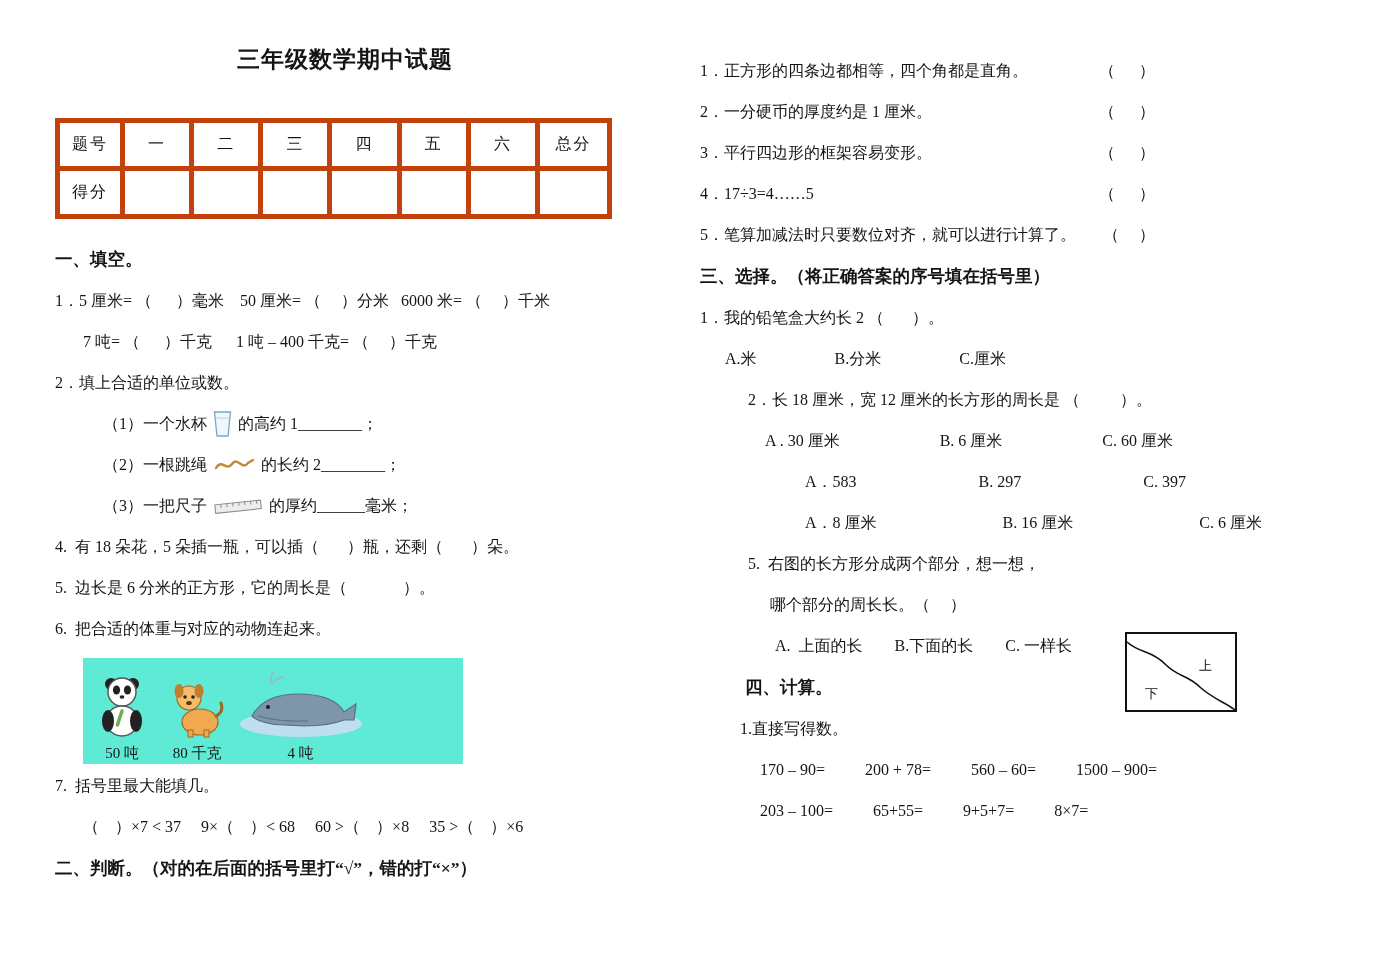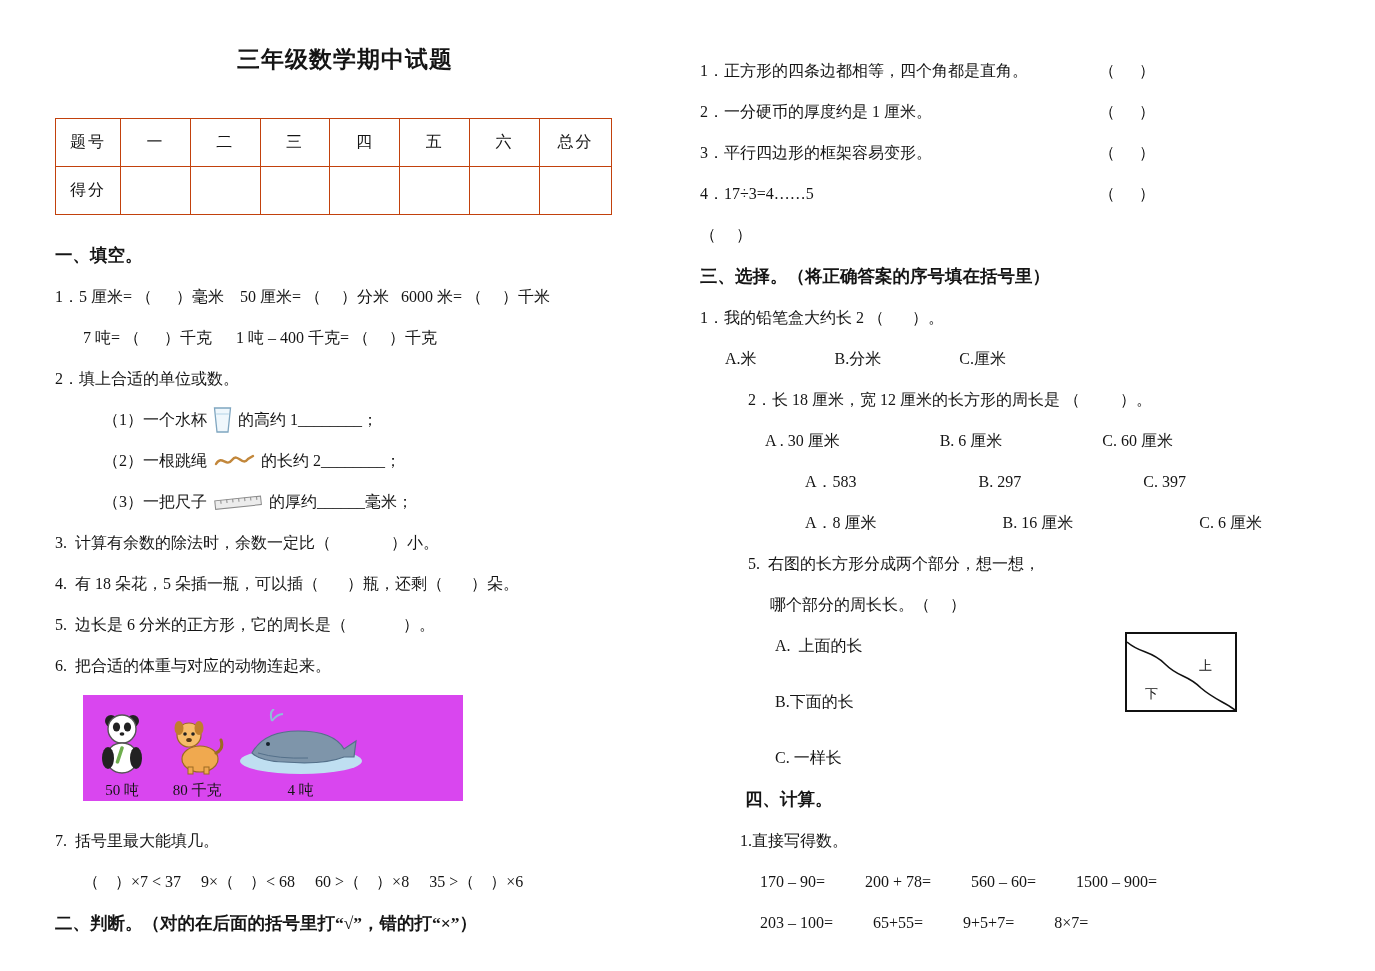--- a/index.html
+++ b/index.html
@@ -7,52 +7,52 @@
   body { font-family:"Liberation Serif","DejaVu Serif",serif; color:#151515; }
   .page { position:relative; width:1375px; height:971px; background:#fff; overflow:hidden; }
 
   .col-left  { position:absolute; left:55px;  top:45px; width:580px; }
   .col-right { position:absolute; left:700px; top:59px; width:600px; }
 
   .title { text-align:center; font-size:23px; font-weight:600; letter-spacing:1px;
            line-height:30px; margin-bottom:43px; }
 
   table.score { border-collapse:collapse; width:557px; margin-bottom:28px; table-layout:fixed; }
-  table.score td { border:1px solid #c2410c; height:48px; text-align:center;
+  table.score td { border:5px solid #c2410c; height:48px; text-align:center;
                    font-size:16px; letter-spacing:2px; }
   table.score td.lbl { width:65px; }
   table.score td.last { width:72px; }
 
   .h { font-size:17.5px; font-weight:bold; line-height:24px; margin-bottom:18px; white-space:pre; }
   .line { font-size:16px; line-height:24px; margin-bottom:17px; white-space:pre; }
   .sub { display:flex; align-items:center; height:24px; padding-left:48px; }
   .sub .icn { margin:0 6px; display:inline-flex; align-items:center; }
   .ind28 { padding-left:28px; }
   .ind48 { padding-left:48px; }
   .ind70 { padding-left:70px; }
   .pad45 { padding-left:45px; }
   .pad40 { padding-left:40px; }
 
-  .animals { display:flex; align-items:flex-end; margin:0 0 28px 28px; width:380px;
-             height:106px; background:#d946ef; padding-bottom:0; }
+  .animals { display:flex; align-items:flex-end; margin:0 0 10px 28px; width:380px;
+             height:106px; background:#5eead4; padding-bottom:0; }
   .acell { display:flex; flex-direction:column; align-items:center; justify-content:flex-end; }
   .acell.c1 { width:78px; } .acell.c2 { width:72px;align-items:center; } .acell.c3 { width:95px; } .acell.c4 { width:135px; }
   .albl { font-size:15px; line-height:22px; white-space:pre; }
 
   .jrow { display:flex; justify-content:space-between; width:455px; font-size:16px;
           line-height:24px; margin-bottom:17px; }
   .jrow span { white-space:pre; }
 
   .opts { display:flex; font-size:16px; line-height:24px; margin-bottom:17px; }
   .opts span { white-space:pre; }
   .opts-a { padding-left:25px;  gap:78px;  }
   .opts-b { padding-left:65px;  gap:100px; }
   .opts-c { padding-left:105px; gap:122px; }
   .opts-d { padding-left:105px; gap:126px; }
-  .opts-e { padding-left:75px;  gap:32px;flex-direction:column;  }
+  .opts-e { padding-left:75px;  gap:32px;  }
   .calc-row { padding-left:60px; gap:40px; }
 
   .fig { position:absolute; left:1125px; top:632px; width:112px; height:80px;
          border:2px solid #111; background:#fff; }
   .fig svg { display:block; }
   .fig text { font-family:"Liberation Serif","DejaVu Serif",serif; fill:#111; }
 </style>
 </head>
 <body>
 
@@ -120,21 +120,20 @@
         <svg width="50" height="16" viewBox="0 0 50 16">
             <g transform="rotate(-6 25 8)">
               <rect x="2" y="4.5" width="46" height="8.5" fill="#ececec" stroke="#8a8a8a" stroke-width="1"></rect>
               <path d="M8 4.5 v3.4 M14 4.5 v3.4 M20 4.5 v3.4 M26 4.5 v3.4 M32 4.5 v3.4 M38 4.5 v3.4 M44 4.5 v3.4" stroke="#8a8a8a" stroke-width="1"></path>
             </g>
           </svg>
       </span>
       <span>的厚约______毫米；</span>
     </div>
 
-    <div class="line">3.  计算有余数的除法时，余数一定比（               ）小。</div>
     <div class="line">4.  有 18 朵花，5 朵插一瓶，可以插（       ）瓶，还剩（       ）朵。</div>
     <div class="line">5.  边长是 6 分米的正方形，它的周长是（              ）。</div>
     <div class="line">6.  把合适的体重与对应的动物连起来。</div>
 
     <div class="animals">
       <div class="acell c1">
         <span>
           <svg width="56" height="64" viewBox="0 0 56 64">
             <circle cx="17" cy="10" r="6" fill="#222"></circle>
               <circle cx="39" cy="10" r="6" fill="#222"></circle>
@@ -199,20 +198,21 @@
     </div>
     <div class="jrow">
       <span>3．平行四边形的框架容易变形。</span>
       <span>（      ）</span>
     </div>
     <div class="jrow">
       <span>4．17÷3=4……5</span>
       <span>（      ）</span>
     </div>
     <div class="jrow">
+      <span>5．笔算加减法时只要数位对齐，就可以进行计算了。</span>
       <span>（     ）</span>
     </div>
 
     <div class="h">三、选择。（将正确答案的序号填在括号里）</div>
 
     <div class="line">1．我的铅笔盒大约长 2 （       ）。</div>
     <div class="opts opts-a">
       <span>A.米</span>
       <span>B.分米</span>
       <span>C.厘米</span>

